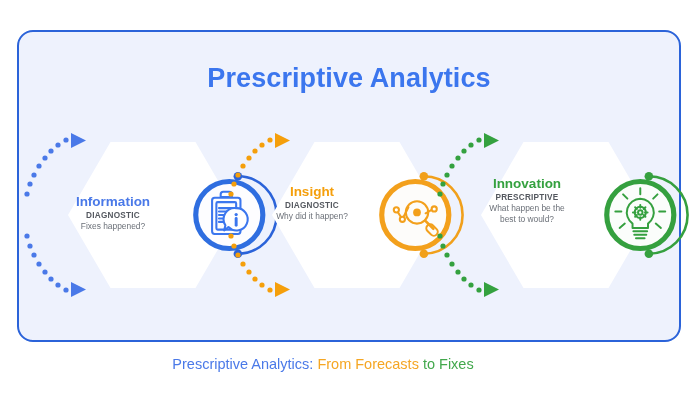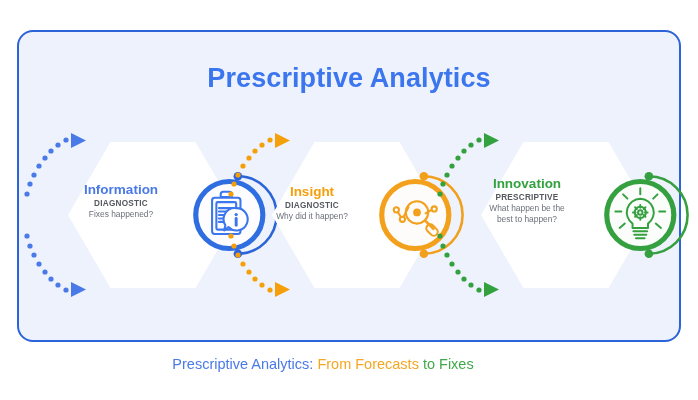--- a/index.html
+++ b/index.html
@@ -48,21 +48,21 @@
     clip-path: polygon(25% 0%, 75% 0%, 100% 50%, 75% 100%, 25% 100%, 0% 50%);
   }
   
   .txt {
     position: absolute;
     top: 62px;
     width: 150px;
     text-align: center;
     line-height: 1.12;
   }
-  #group-0 .txt { left: 16px; }
+  #group-0 .txt { left: 8px; margin-top: 12px; }
   #group-1 .txt { left: 8px;  top: 64px; width: 140px; }
   #group-2 .txt { left: 10px; top: 56px; width: 148px; }
 
   .t-title { font-size: 13.5px; font-weight: bold; margin-bottom: 2px; }
   .t-kind  { font-size: 8.2px;  font-weight: bold; color: #54585f; letter-spacing: 0.25px; margin-bottom: 1px; }
   .t-desc  { font-size: 8.4px;  color: #6b7078; line-height: 1.3; }
 
   #group-0 .t-title { color: #4a79e8; }
   #group-1 .t-title { color: #f59f0b; }
   #group-2 .t-title { color: #34a13f; }
@@ -248,21 +248,21 @@
     </div>
 
     <div class="hex-wrap">
       <div class="hex"></div>
     </div>
 
     <div class="txt">
       <div class="t-title">Innovation</div>
       <div class="t-kind">PRESCRIPTIVE</div>
       <div class="t-desc">What happen be the</div>
-      <div class="t-desc">best to happen?</div>
+      <div class="t-desc">best to would?</div>
     </div>
 
     <div class="badge">
       <svg viewBox="0 0 100 100">
         <path d="M 58,5 A 45,45 0 1 1 58,95" fill="none" stroke="#35a03f" stroke-width="3" stroke-linecap="round"></path>
         <circle cx="58" cy="5" r="5" fill="#35a03f"></circle>
         <circle cx="58" cy="95" r="5" fill="#35a03f"></circle>
         <circle cx="48" cy="50" r="39" fill="#fbfdfb" stroke="#35a03f" stroke-width="6"></circle>
         <g stroke="#35a03f" stroke-width="2.3" fill="none" stroke-linecap="round" stroke-linejoin="round">
           <path d="M48,26 v-7 M33,31 l-5,-5 M63,31 l5,-5 M26,46 h-7 M70,46 h7 M30,60 l-6,5 M66,60 l6,5"></path>

